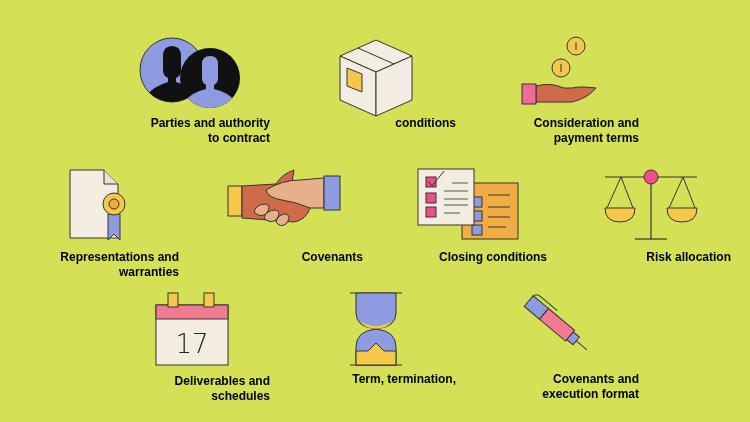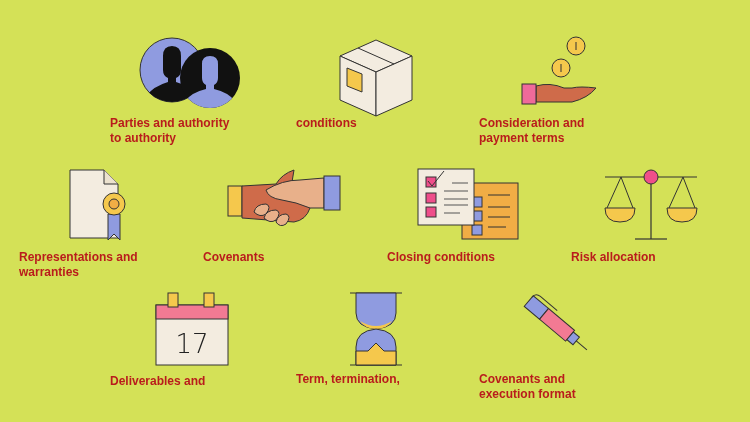--- a/index.html
+++ b/index.html
@@ -6,22 +6,22 @@
   body {
     width: 750px; height: 422px; overflow: hidden;
     background: #d4e157;
     font-family: "Liberation Sans", "DejaVu Sans", sans-serif;
     position: relative;
   }
   .item { position: absolute; text-align: center; }
   .icon { position: absolute; }
   .label {
     position: absolute;
-    font-size: 12px; font-weight: bold; color: #b91c1c;
-    line-height: 15px; text-align: left;
+    font-size: 12px; font-weight: bold; color: #000000;
+    line-height: 15px; text-align: right;
     width: 160px;
   }
   .label span { display: block; }
 </style>
 </head>
 <body>
 
 <div class="item">
   <svg class="icon" style="left:138px;top:36px" width="106" height="74" viewBox="0 0 106 74">
     <circle cx="34" cy="34" r="32" fill="#8f9be0" stroke="#333" stroke-width="1"></circle>
@@ -34,21 +34,21 @@
     <circle cx="72" cy="42" r="30" fill="#111"></circle>
     <clipPath id="c2">
         <circle cx="72" cy="42" r="30"></circle>
       </clipPath>
     <g clip-path="url(#c2)" fill="#8f9be0">
       <path d="M64 28 Q64 20 72 20 Q80 20 80 28 L80 42 Q80 47 76 49 L76 53 Q90 56 98 66 L98 76 L46 76 L46 66 Q54 56 68 53 L68 49 Q64 47 64 42 Z"></path>
     </g>
   </svg>
   <div class="label" style="left:110px;top:116px">
     <span>Parties and authority</span>
-    <span>to authority</span>
+    <span>to contract</span>
   </div>
 </div>
 
 <div class="item">
   <svg class="icon" style="left:337px;top:38px" width="78" height="80" viewBox="0 0 78 80">
     <polygon points="3,18 39,2 75,18 39,34" fill="#f3ece0" stroke="#333" stroke-width="1"></polygon>
     <polygon points="3,18 39,34 39,78 3,62" fill="#f3ece0" stroke="#333" stroke-width="1"></polygon>
     <polygon points="39,34 75,18 75,62 39,78" fill="#f3ece0" stroke="#333" stroke-width="1"></polygon>
     <line x1="21" y1="10" x2="57" y2="26" stroke="#333" stroke-width="1"></line>
     <polygon points="10,30 25,36 25,54 10,48" fill="#f5c84c" stroke="#333" stroke-width="1"></polygon>
@@ -163,20 +163,21 @@
 <div class="item">
   <svg class="icon" style="left:154px;top:291px" width="76" height="76" viewBox="0 0 76 76">
     <rect x="2" y="14" width="72" height="60" fill="#f3ece0" stroke="#333" stroke-width="1"></rect>
     <rect x="2" y="14" width="72" height="14" fill="#f27a93" stroke="#333" stroke-width="1"></rect>
     <rect x="14" y="2" width="10" height="14" fill="#f5c84c" stroke="#333" stroke-width="1"></rect>
     <rect x="50" y="2" width="10" height="14" fill="#f5c84c" stroke="#333" stroke-width="1"></rect>
     <text x="38" y="62" text-anchor="middle" font-family="DejaVu Sans, sans-serif" font-size="26" font-weight="200" fill="#222">17</text>
   </svg>
   <div class="label" style="left:110px;top:374px">
     <span>Deliverables and</span>
+    <span>schedules</span>
   </div>
 </div>
 
 <div class="item">
   <svg class="icon" style="left:348px;top:291px" width="56" height="76" viewBox="0 0 56 76">
     <line x1="2" y1="2" x2="54" y2="2" stroke="#333" stroke-width="1.2"></line>
     <line x1="2" y1="74" x2="54" y2="74" stroke="#333" stroke-width="1.2"></line>
     <path d="M8 2 L48 2 L48 22 Q48 36 28 38 Q8 36 8 22 Z" fill="#8f9be0" stroke="#333" stroke-width="1"></path>
     <path d="M12 30 Q28 40 44 30 Q40 37 28 38 Q16 37 12 30 Z" fill="#f5c84c"></path>
     <path d="M28 38 Q48 40 48 56 L48 74 L8 74 L8 56 Q8 40 28 38 Z" fill="#8f9be0" stroke="#333" stroke-width="1"></path>

